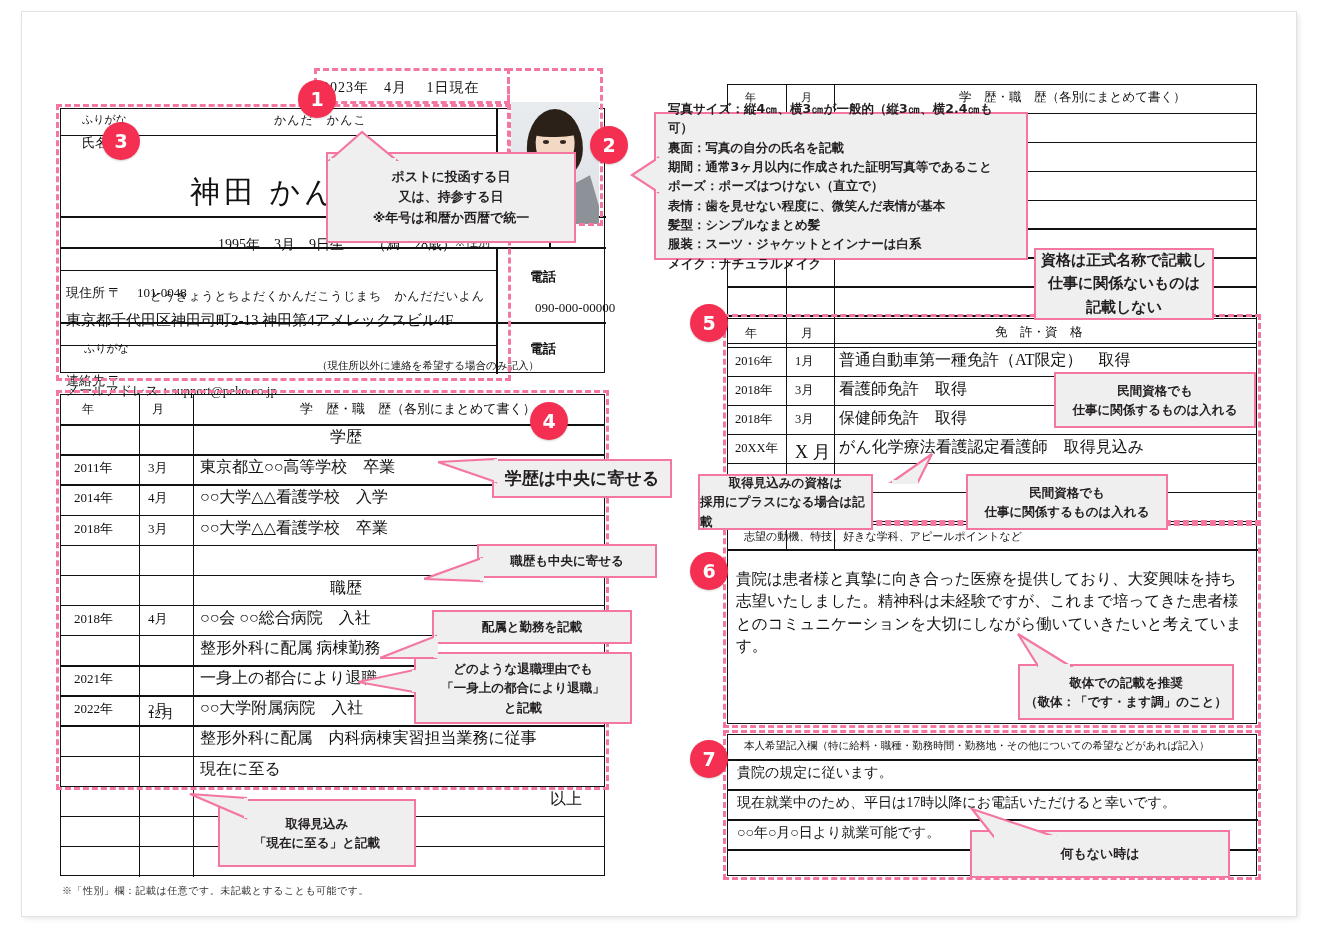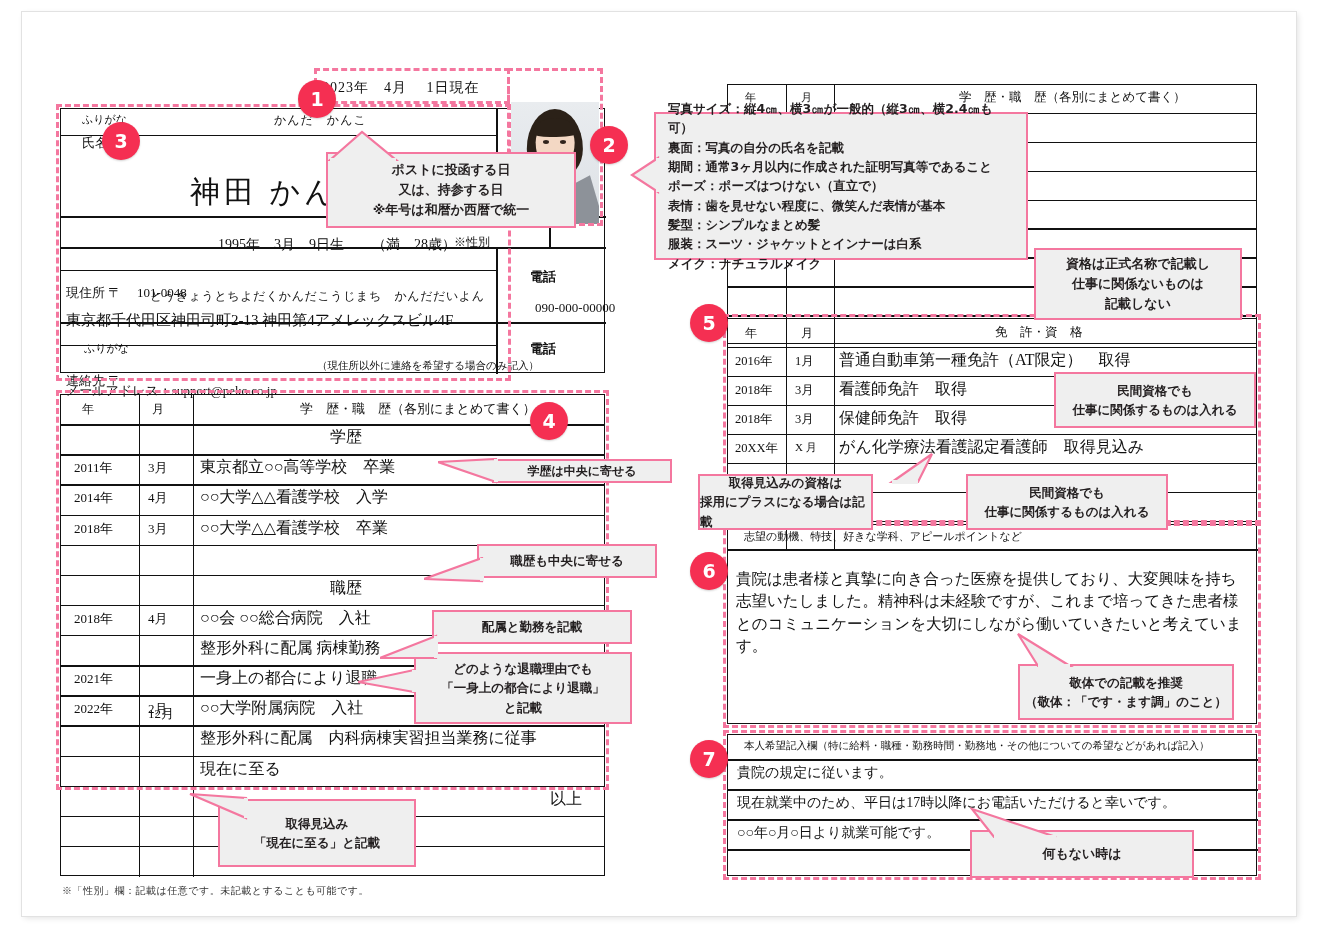--- a/index.html
+++ b/index.html
@@ -192,21 +192,21 @@
         <div class="txt mincho" style="left: 713px; top: 341px; font-size: 12.5px;">2016年</div>
         <div class="txt mincho" style="left: 773px; top: 341px; font-size: 12.5px;">1月</div>
         <div class="txt mincho" style="left: 817px; top: 338px; font-size: 16px;">普通自動車第一種免許（AT限定）　取得</div>
         <div class="txt mincho" style="left: 713px; top: 370px; font-size: 12.5px;">2018年</div>
         <div class="txt mincho" style="left: 773px; top: 370px; font-size: 12.5px;">3月</div>
         <div class="txt mincho" style="left: 817px; top: 367px; font-size: 16px;">看護師免許　取得</div>
         <div class="txt mincho" style="left: 713px; top: 399px; font-size: 12.5px;">2018年</div>
         <div class="txt mincho" style="left: 773px; top: 399px; font-size: 12.5px;">3月</div>
         <div class="txt mincho" style="left: 817px; top: 396px; font-size: 16px;">保健師免許　取得</div>
         <div class="txt mincho" style="left: 713px; top: 428px; font-size: 12.5px;">20XX年</div>
-        <div class="txt mincho" style="left: 773px; top: 428px; font-size: 11px;">X 月</div>
+        <div class="txt mincho" style="left: 773px; top: 428px; font-size: 18px;">X 月</div>
         <div class="txt mincho" style="left: 817px; top: 425px; font-size: 16px;">がん化学療法看護認定看護師　取得見込み</div>
       </div>
 
     <div class="tbl" style="left:705px;top:512px;width:530px;height:200px;">
       <div class="cellline" style="left:0;top:24px;width:530px;height:1.6px;"></div>
     </div>
     <div class="txt mincho" style="left:722px;top:517px;font-size:11px;">志望の動機、特技、好きな学科、アピールポイントなど</div>
     <div class="abs" style="left:714px;top:542px;width:514px;height:162px;font-family:'Liberation Serif','DejaVu Serif',serif;font-size:15.5px;line-height:1.45;color:#111;">
       <div style="height:14px;"></div>
       <div>貴院は患者様と真摯に向き合った医療を提供しており、大変興味を持ち志望いたしました。精神科は未経験ですが、これまで培ってきた患者様とのコミュニケーションを大切にしながら働いていきたいと考えています。</div>
@@ -240,42 +240,42 @@
     <div class="badge" style="left:80px;top:110px;">3</div>
     <div class="badge" style="left:508px;top:390px;">4</div>
     <div class="badge" style="left:668px;top:292px;">5</div>
     <div class="badge" style="left:668px;top:540px;">6</div>
     <div class="badge" style="left:668px;top:728px;">7</div>
 
     <svg class="tail" style="left:300px;top:118px;" width="80" height="32" viewBox="0 0 80 32">
       <path d="M8,30 L40,2 L74,30 Z" fill="#efefef" stroke="#f4779f" stroke-width="2.2"></path>
       <path d="M8,30 L74,30" stroke="#efefef" stroke-width="4"></path>
     </svg>
-    <div class="callout" style="left:304px;top:140px;width:250px;height:76px;font-size:13px;">
+    <div class="callout" style="left:304px;top:140px;width:250px;height:91px;font-size:13px;">
       <span>ポストに投函する日</span>
       <span>又は、持参する日</span>
       <span>※年号は和暦か西暦で統一</span>
     </div>
 
     <svg class="tail" style="left:608px;top:140px;" width="30" height="46" viewBox="0 0 30 46">
       <path d="M28,6 L2,23 L28,40 Z" fill="#efefef" stroke="#f4779f" stroke-width="2.2"></path>
       <path d="M28,6 L28,40" stroke="#efefef" stroke-width="4"></path>
     </svg>
     <div class="callout left" style="left:632px;top:100px;width:374px;height:148px;font-size:12.5px;padding:8px 12px;">
       <span>写真サイズ：縦4㎝、横3㎝が一般的（縦3㎝、横2.4㎝も可）</span>
       <span>裏面：写真の自分の氏名を記載</span>
       <span>期間：通常3ヶ月以内に作成された証明写真等であること</span>
       <span>ポーズ：ポーズはつけない（直立で）</span>
       <span>表情：歯を見せない程度に、微笑んだ表情が基本</span>
       <span>髪型：シンプルなまとめ髪</span>
       <span>服装：スーツ・ジャケットとインナーは白系</span>
       <span>メイク：ナチュラルメイク</span>
     </div>
 
-    <div class="callout" style="left:1012px;top:236px;width:208px;height:72px;font-size:13px;">
+    <div class="callout" style="left:1012px;top:236px;width:180px;height:72px;font-size:15px;">
       <span>資格は正式名称で記載し</span>
       <span>仕事に関係ないものは</span>
       <span>記載しない</span>
     </div>
 
     <div class="callout" style="left:1032px;top:360px;width:202px;height:56px;font-size:12.5px;">
       <span>民間資格でも</span>
       <span>仕事に関係するものは入れる</span>
     </div>
 
@@ -290,21 +290,21 @@
     </svg>
     <div class="callout" style="left:676px;top:462px;width:175px;height:56px;font-size:12.5px;">
       <span>取得見込みの資格は</span>
       <span>採用にプラスになる場合は記載</span>
     </div>
 
     <svg class="tail" style="left:416px;top:446px;" width="62" height="26" viewBox="0 0 62 26">
       <path d="M0,4 L58,1 L58,24 Z" fill="#efefef" stroke="#f4779f" stroke-width="2.2"></path>
       <path d="M58,1 L58,24" stroke="#efefef" stroke-width="4"></path>
     </svg>
-    <div class="callout" style="left:470px;top:447px;width:180px;height:24px;font-size:12px;">
+    <div class="callout" style="left:470px;top:447px;width:180px;height:39px;font-size:17px;">
       <span>学歴は中央に寄せる</span>
     </div>
 
     <svg class="tail" style="left:402px;top:545px;" width="62" height="26" viewBox="0 0 62 26">
       <path d="M0,22 L58,1 L58,24 Z" fill="#efefef" stroke="#f4779f" stroke-width="2.2"></path>
       <path d="M58,1 L58,24" stroke="#efefef" stroke-width="4"></path>
     </svg>
     <div class="callout" style="left:455px;top:532px;width:180px;height:34px;font-size:12.5px;">
       <span>職歴も中央に寄せる</span>
     </div>
@@ -342,18 +342,18 @@
     </svg>
     <div class="callout" style="left:996px;top:652px;width:216px;height:56px;font-size:12.5px;">
       <span>敬体での記載を推奨</span>
       <span>（敬体：「です・ます調」のこと）</span>
     </div>
 
     <svg class="tail" style="left:948px;top:795px;" width="90" height="38" viewBox="0 0 90 38">
       <path d="M2,2 L86,30 L24,30 Z" fill="#efefef" stroke="#f4779f" stroke-width="2.2"></path>
       <path d="M24,30 L86,30" stroke="#efefef" stroke-width="4"></path>
     </svg>
-    <div class="callout" style="left:948px;top:818px;width:224px;height:48px;font-size:13px;">
+    <div class="callout" style="left:948px;top:818px;width:260px;height:48px;font-size:13px;">
       <span>何もない時は</span>
     </div>
 
   </div>
 </div>
 
 </body></html>

